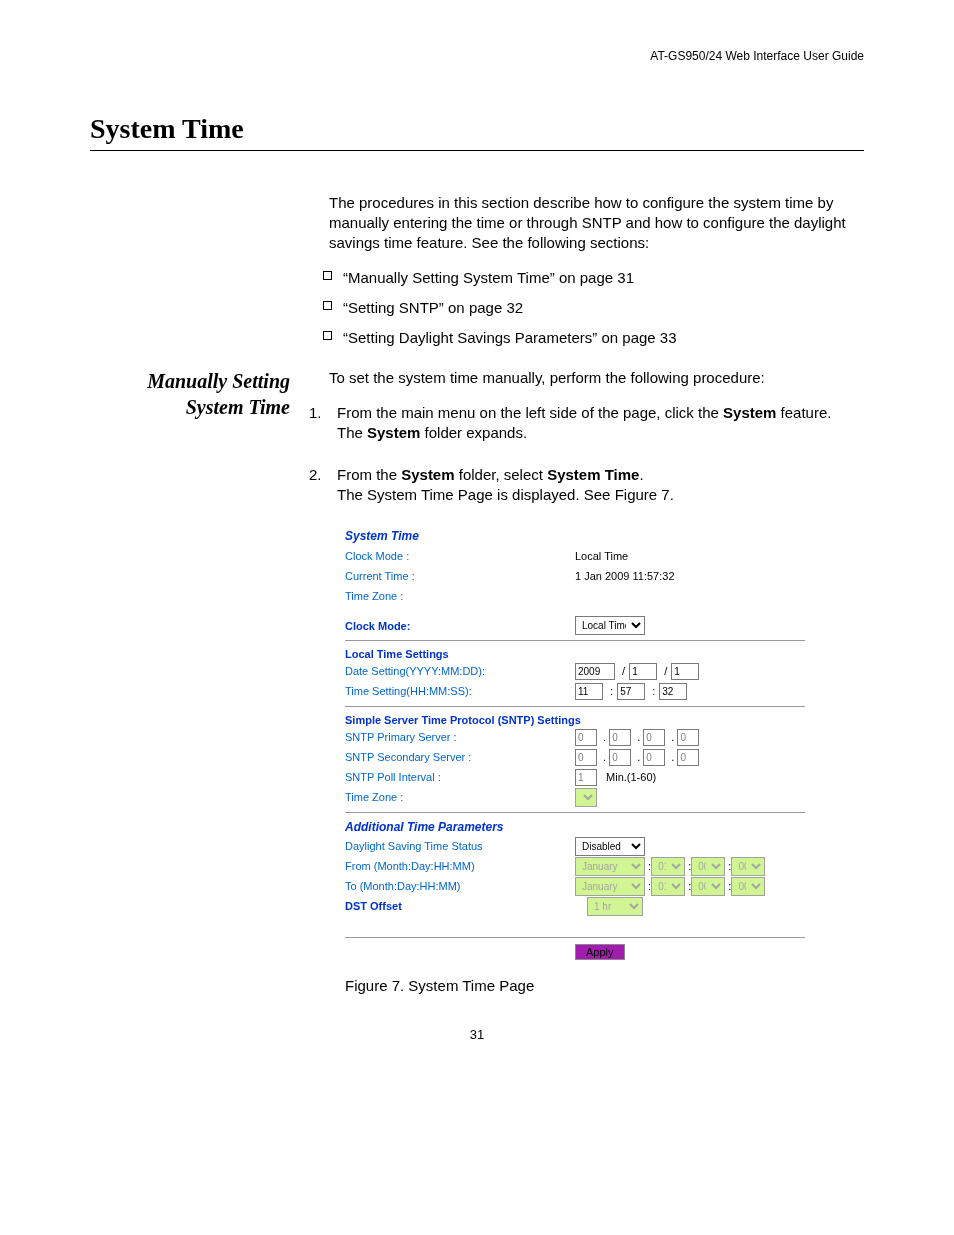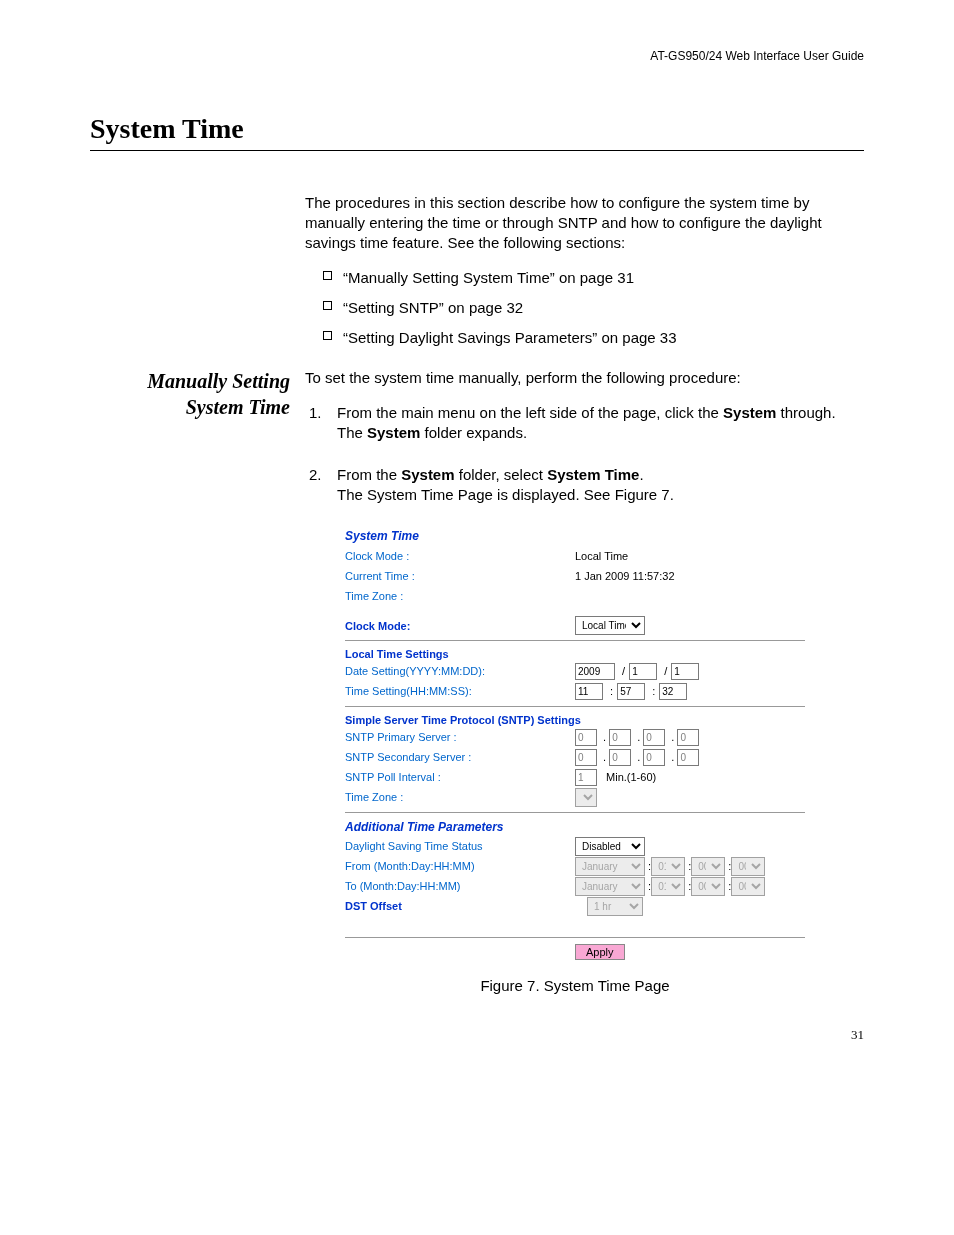--- a/index.html
+++ b/index.html
@@ -41,21 +41,21 @@
     padding-left: 15px;
   }
   .subhead {
     font-family: "Times New Roman", Times, serif;
     font-size: 20px;
     font-weight: bold;
     text-align: right;
     line-height: 1.3;
     font-style: italic;
   }
-  .para { margin-bottom: 14px; }
+  .para { margin-bottom: 14px; margin-left: 24px; }
   ul.square-list {
     list-style: none;
     padding-left: 18px;
     margin: 0 0 16px 0;
   }
   ul.square-list li {
     position: relative;
     padding-left: 20px;
     margin-bottom: 10px;
   }
@@ -85,28 +85,26 @@
     content: counter(step) ".";
     position: absolute;
     left: 4px;
     top: 0;
   }
   .figure-wrap {
     margin: 8px 0 0 40px;
     width: 460px;
   }
   .figure-caption {
+    margin-top: 16px;
+  }
+  .pagenum {
     text-align: center;
-    margin-top: 16px;
-  }
-  .pagenum {
-    text-align: right;
     font-size: 13px;
     margin-top: 30px;
-    font-family: Liberation Serif, serif;
   }
   
   .shot {
     border: none;
     font-family: Verdana, Arial, sans-serif;
     font-size: 11px;
     width: 460px;
   }
   .shot .sec-title {
     color: #0033cc;
@@ -157,27 +155,27 @@
   .shot .w34 { width: 34px; }
   .shot .w56 { width: 56px; margin-left: 12px; }
   .shot .gap { margin-left: 3px; margin-right: 3px; }
   .shot .sep { margin: 0 4px; }
   .shot .grey { color: #808080; }
   .shot button {
     font-family: Verdana, Arial, sans-serif;
     font-size: 11px;
     padding: 1px 10px;
     border: 1px solid #888;
-    background: #f9a8d4;
+    background: #a21caf;
   }
   .shot .apply-row {
     margin-top: 6px;
     padding-left: 230px;
   }
-  .shot select:disabled, .shot input:disabled { color:#808080; background:#e5e5e5; }
+  .shot select:disabled, .shot input:disabled { color:#808080; background:#bef264; }
 </style>
 </head>
 <body>
 
 <div class="page">
   <div class="header-right">AT-GS950/24  Web Interface User Guide</div>
 
   <h1 class="page-title">System Time</h1>
 
   <div class="body-cols">
@@ -200,21 +198,21 @@
         <span>Manually Setting</span><br>
         <span>System Time</span>
       </div>
     </div>
     <div class="right-col">
 
       <div class="para">To set the system time manually, perform the following procedure:</div>
 
       <ol class="num-list">
         <li>
-          <span>From the main menu on the left side of the page, click the </span><b>System</b><span> through.</span><br>
+          <span>From the main menu on the left side of the page, click the </span><b>System</b><span> feature.</span><br>
           <span>The </span><b>System</b><span> folder expands.</span>
         </li>
         <li>
           <span>From the </span><b>System</b><span> folder, select </span><b>System Time</b><span>.</span><br>
           <span>The System Time Page is displayed. See Figure 7.</span>
         </li>
       </ol>
 
       <div class="figure-wrap">
         <div class="shot">

